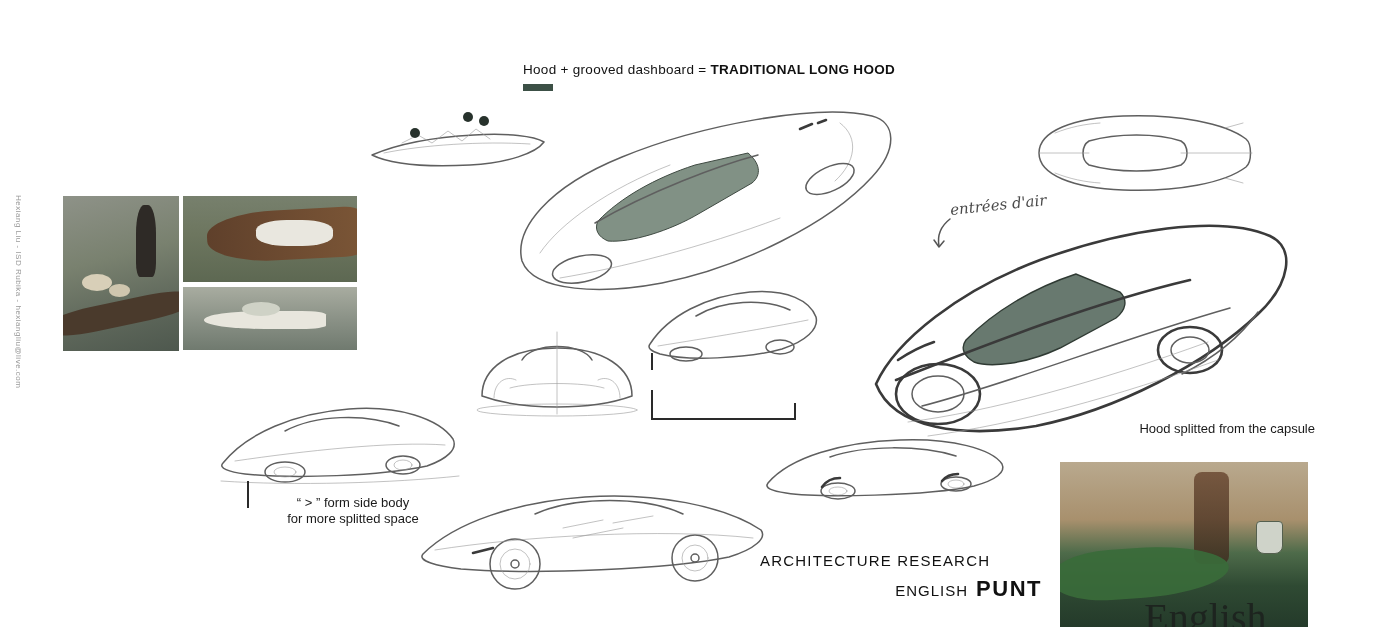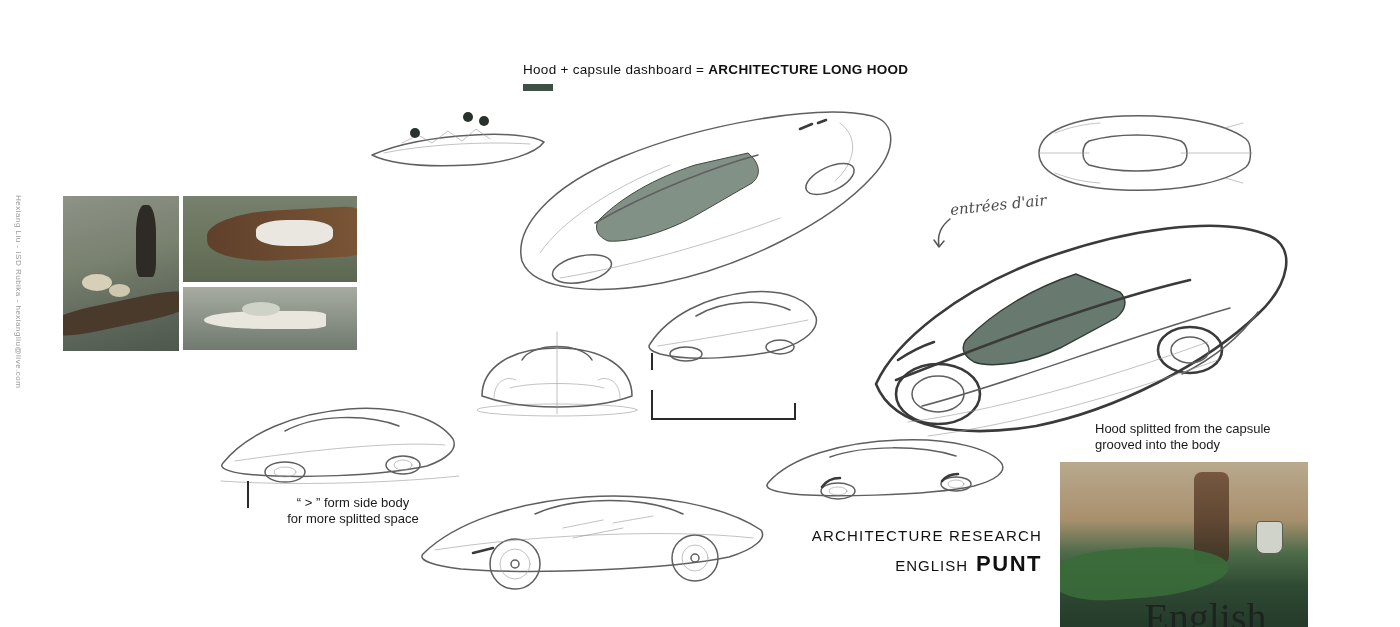--- a/index.html
+++ b/index.html
@@ -76,25 +76,25 @@
   .cl-3 { left:651px; top:418px; width:145px; height:1.5px; }
   .cl-4 { left:794px; top:403px; width:1.5px; height:16px; }
   .bracket { left:247px; top:481px; width:1.5px; height:27px; }
 
   
   .air-note { left:950px; top:196px; font-family:"DejaVu Serif", serif; font-style:italic;
     font-size:15px; color:#4a4a4a; transform:rotate(-6deg); white-space:nowrap; }
   .air-arrow { left:928px; top:216px; width:26px; height:34px; }
 
   .note { font-size:13px; line-height:16px; color:#1a1a1a; }
-  .note-hood { left:1095px; top:421px; width:220px; text-align:left; }
+  .note-hood { left:1095px; top:421px; width:220px; text-align:right; }
   .note-sidebody { left:263px; top:495px; width:180px; text-align:center; }
 
   
-  .footer-block { left:760px; top:527px; width:282px; text-align:right; }
+  .footer-block { left:760px; top:552px; width:282px; }
   .research { font-size:15px; letter-spacing:1.2px; color:#111; }
   .subject { margin-top:7px; display:flex; justify-content:flex-end; align-items:baseline; gap:8px; }
   .subject-small { font-size:15px; letter-spacing:1px; }
   .subject-large { font-size:22px; font-weight:700; letter-spacing:1.5px; }
 
   
   .watercolor { left:1060px; top:462px; width:248px; height:165px; overflow:hidden;
     background:linear-gradient(180deg,#b9a98e 0%,#a8906d 35%,#4e6b4a 55%,#2f4a33 75%,#243a2a 100%); }
   .wc-hull { position:absolute; left:-4%; top:52%; width:72%; height:30%;
     background:#3a6b3a; border-radius:40% 60% 60% 40% / 60%; transform:rotate(-4deg); opacity:.92; }
@@ -102,21 +102,21 @@
     background:linear-gradient(#6b4a33,#3f2e20); border-radius:8px; opacity:.85; }
   .wc-bucket { position:absolute; right:10%; top:36%; width:11%; height:20%;
     background:#cfd3c9; border:1px solid #55604f; border-radius:4px 4px 8px 8px; }
   .wc-caption { position:absolute; bottom:-14px; left:34%;
     font-family:"Liberation Serif", serif; font-size:40px; color:#1d241f; white-space:nowrap; }
 </style>
 </head>
 <body>
 
 <div class="abs header-line">
-  <span>Hood + capsule dashboard = </span><b>ARCHITECTURE LONG HOOD</b>
+  <span>Hood + grooved dashboard = </span><b>TRADITIONAL LONG HOOD</b>
 </div>
 <div class="abs swatch"></div>
 
 <div class="abs credit">Hexiang Liu - ISD Rubika - hexiangliu@live.com</div>
 
 <div class="abs photo photo-punting">
   <div class="pp-boat"></div>
   <div class="pp-punter"></div>
   <div class="pp-hat1"></div>
   <div class="pp-hat2"></div>
@@ -252,21 +252,20 @@
 <div class="abs air-note">entrées d'air</div>
 <div class="abs air-arrow">
   <svg viewBox="0 0 26 34">
     <path d="M22,3 C13,10 9,19 11,30" fill="none" stroke="#555" stroke-width="1.5" stroke-linecap="round"></path>
     <path d="M6,24 L11,31 L16,25" fill="none" stroke="#555" stroke-width="1.5" stroke-linecap="round" stroke-linejoin="round"></path>
   </svg>
 </div>
 
 <div class="abs note note-hood">
   <div>Hood splitted from the capsule</div>
-  <div>grooved into the body</div>
 </div>
 <div class="abs note note-sidebody">
   <div>“ &gt; ” form side body</div>
   <div>for more splitted space</div>
 </div>
 
 <div class="abs footer-block">
   <div class="research">ARCHITECTURE RESEARCH</div>
   <div class="subject">
     <span class="subject-small">ENGLISH</span>

